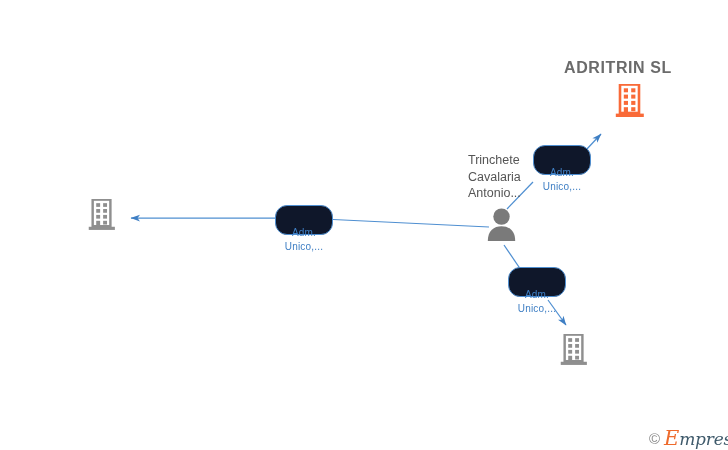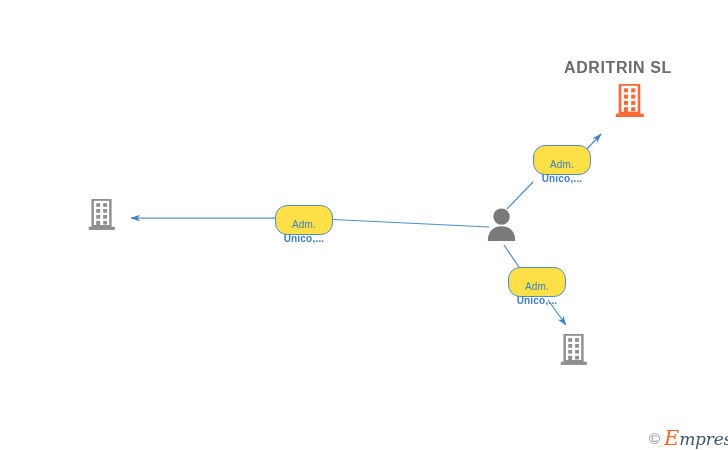--- a/index.html
+++ b/index.html
@@ -51,31 +51,31 @@
 
   
   .person-icon { position: absolute; }
 
   
   .callout {
     position: absolute;
     box-sizing: border-box;
     border: 1.3px solid #4f8fd1;
     border-radius: 12px;
-    background: #fde047;
+    background: #0f172a;
     color: #3f7fc4;
     font-size: 10px;
     line-height: 14px;
     text-align: center;
-    padding-top: 12px;
+    padding-top: 20px;
     box-shadow: 0 0 0 0 rgba(0,0,0,0);
   }
   .callout span { display: block; }
   .callout .l1 { letter-spacing: 0.2px; }
-  .callout .l2 { letter-spacing: 0.2px; font-weight: bold; }
+  .callout .l2 { letter-spacing: 0.2px; }
 
   
   .watermark {
     position: absolute;
     display: flex;
     align-items: center;
     gap: 4px;
   }
   .wm-c {
     font-size: 15px;
@@ -165,20 +165,23 @@
       <rect x="16.2" y="10.6" width="4.2" height="4" fill="#8f8f8f"></rect>
       <rect x="8.8" y="16.9" width="4.2" height="4" fill="#8f8f8f"></rect>
       <rect x="16.2" y="16.9" width="4.2" height="4" fill="#8f8f8f"></rect>
       <rect x="8.8" y="23.2" width="4.2" height="5.8" fill="#8f8f8f"></rect>
       <rect x="16.2" y="23.2" width="4.2" height="4" fill="#8f8f8f"></rect>
       <rect x="0.8" y="29.6" width="28" height="3.4" fill="#8f8f8f"></rect>
     </svg>
   </div>
 
 
+  <div class="person-label" style="left:468px; top:152px; width:80px;">Trinchete
+Cavalaria
+Antonio...</div>
 
   <div class="person-icon" style="left:486px; top:208px;">
     <svg width="31" height="33" viewBox="0 0 31 33">
       <circle cx="15.5" cy="8.6" r="8.2" fill="#7a7a7a"></circle>
       <path d="M1.8,33 C1.8,22.6 8,18.2 15.5,18.2 C23,18.2 29.2,22.6 29.2,33 Z" fill="#7a7a7a"></path>
     </svg>
   </div>
 
   <div class="callout" style="left:275px; top:205px; width:58px; height:30px;">
     <span class="l1">Adm.</span>

